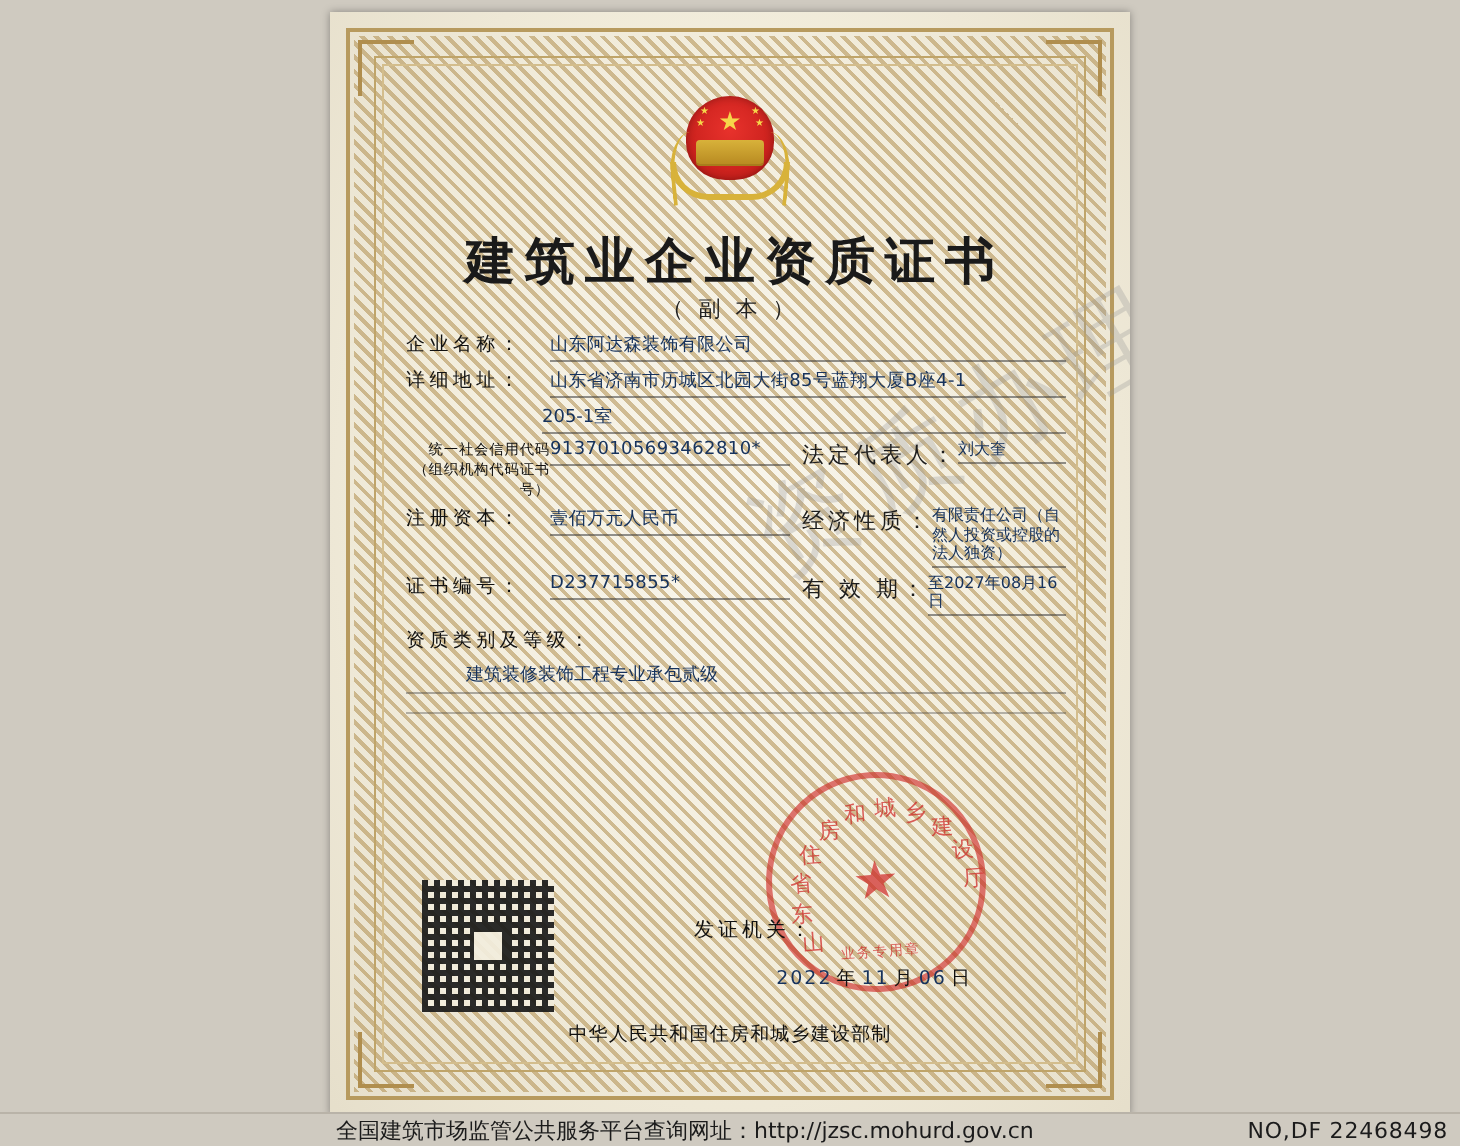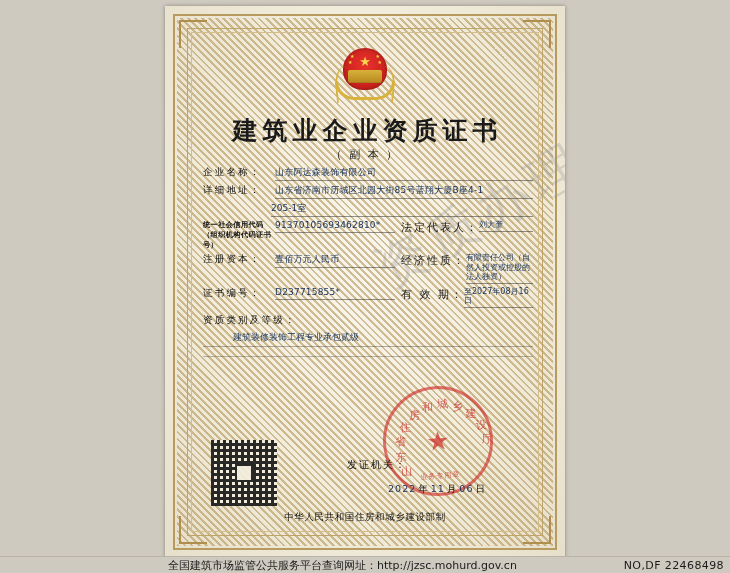--- a/index.html
+++ b/index.html
@@ -193,23 +193,22 @@
     letter-spacing: 2.2px;
     text-align: justify;
     color: #111;
     white-space: nowrap;
   }
   .lbl.two {
     line-height: 10px;
     font-size: 7.2px;
     letter-spacing: 0.4px;
     white-space: normal;
-    text-align: left;
+    text-align: right;
     flex: 0 0 72px;
-    font-weight: bold;
   }
   .val {
     flex: 1;
     font-size: 9px;
     color: #16325c;
     border-bottom: 1px solid rgba(60,60,60,0.55);
     padding-bottom: 1px;
     min-height: 11px;
     letter-spacing: 0.2px;
     word-break: break-all;

